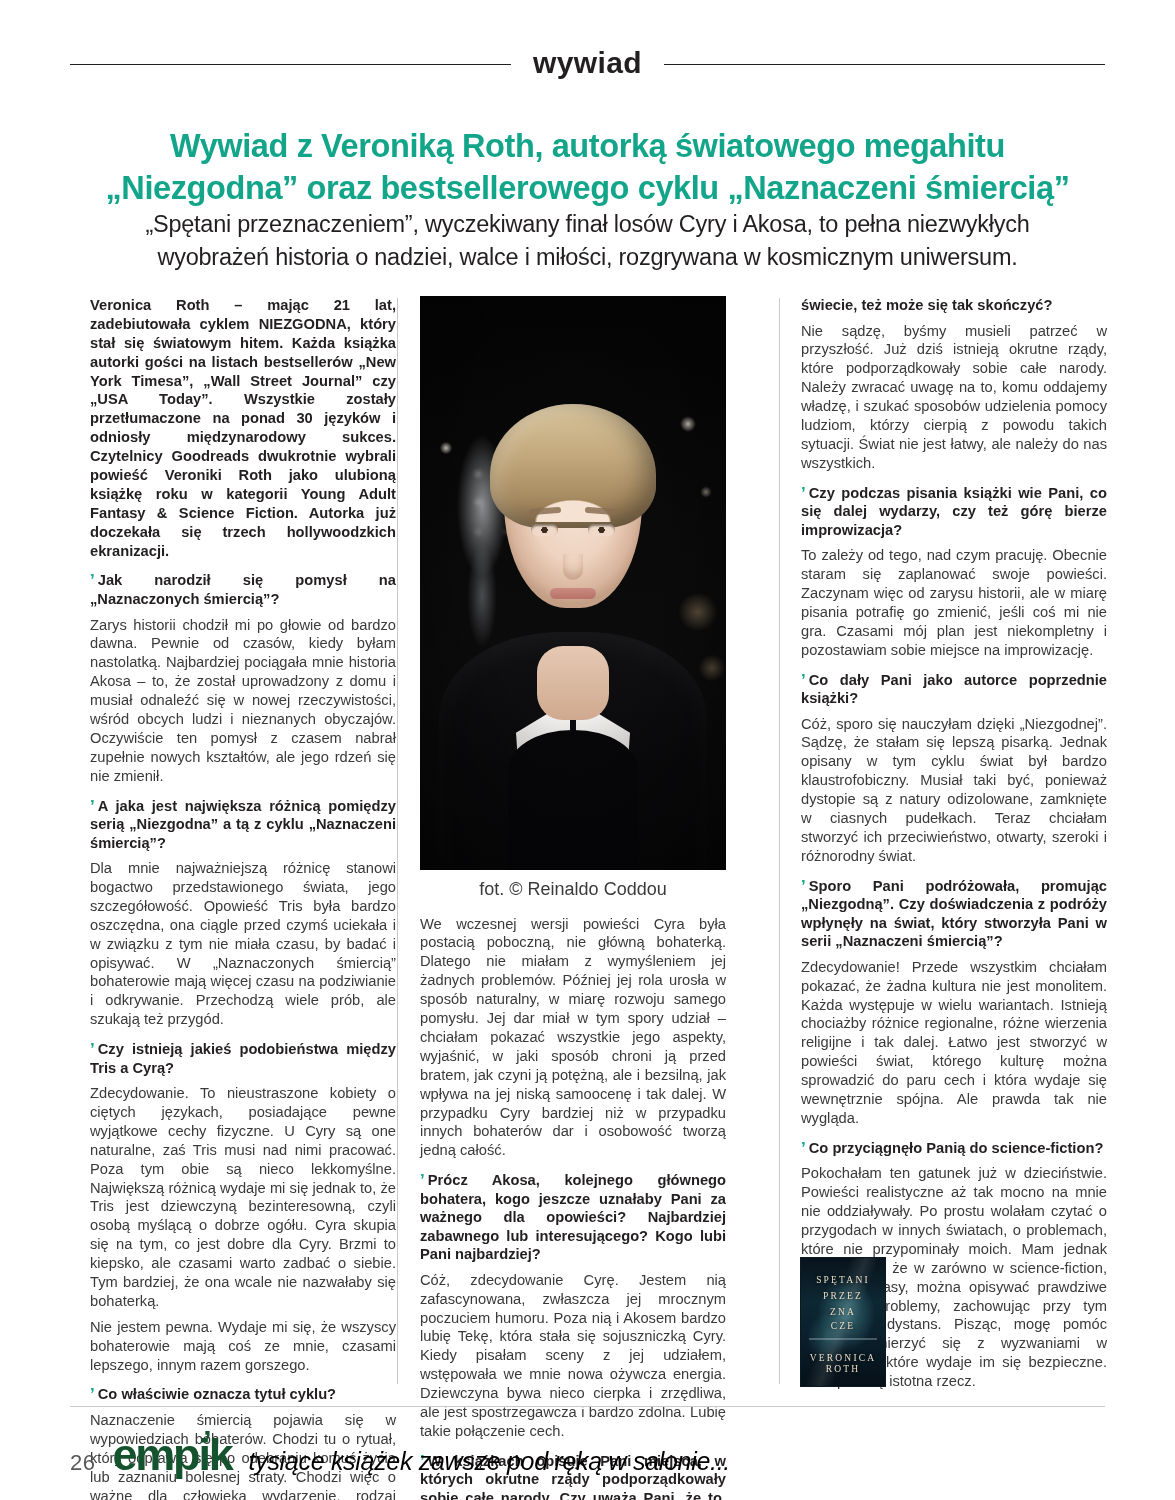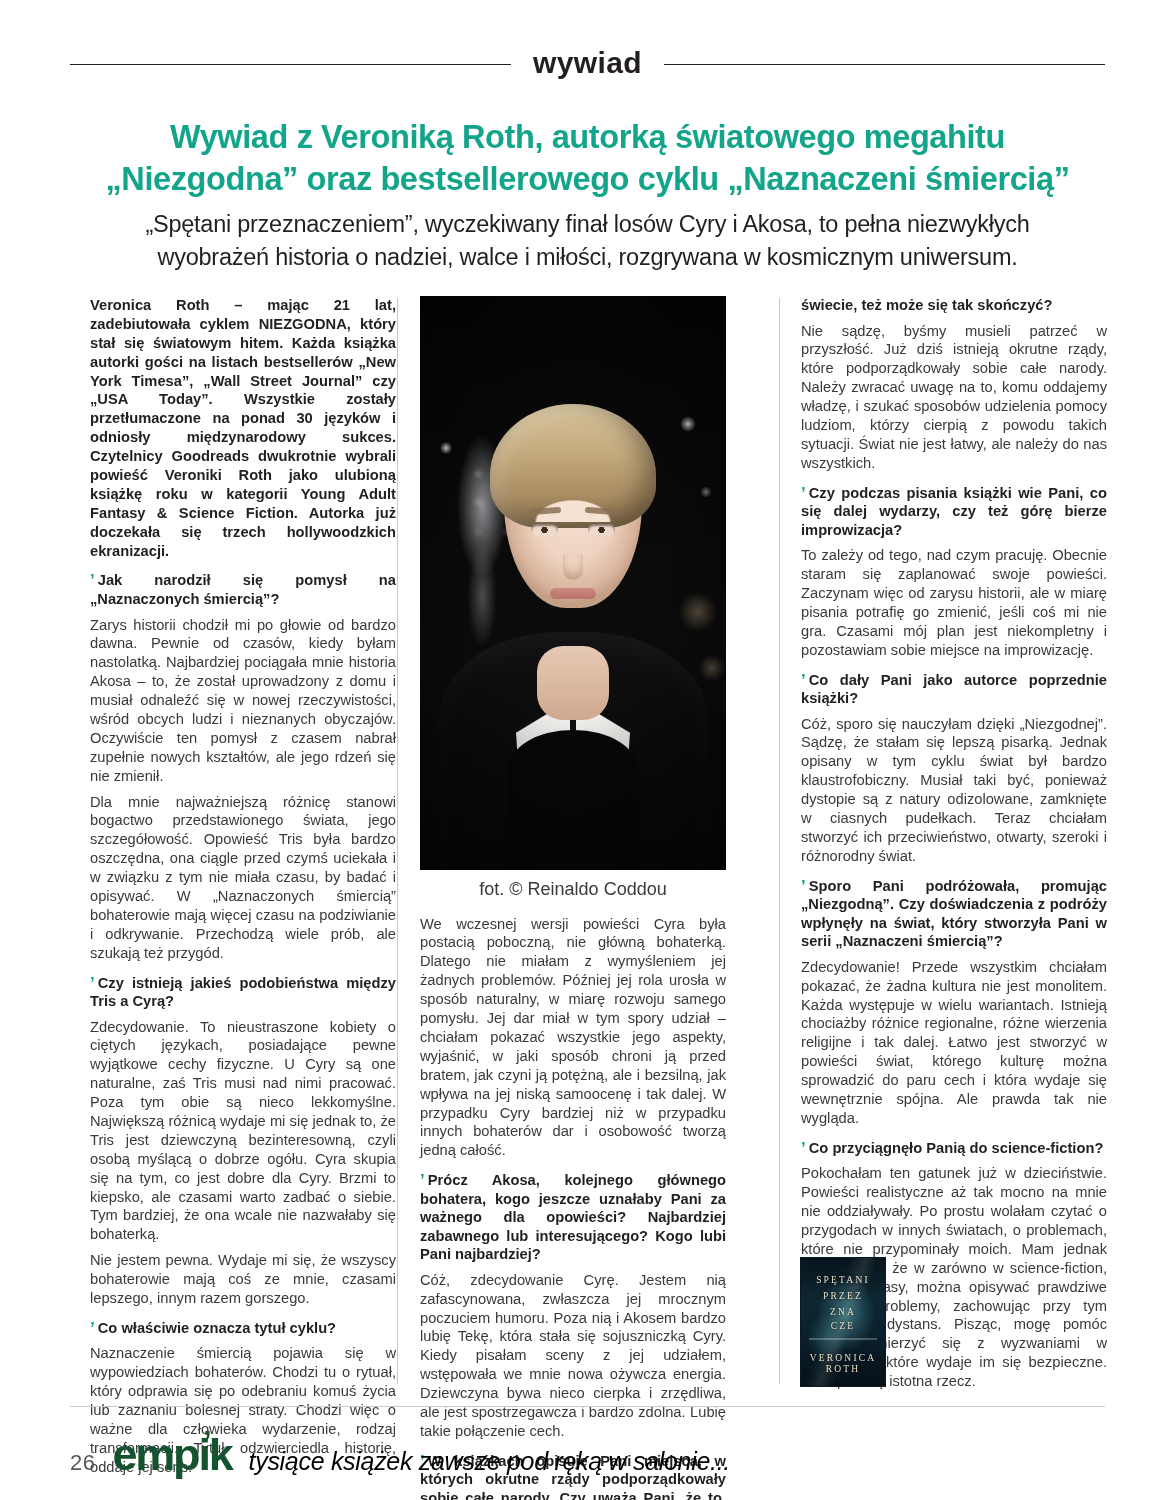--- a/index.html
+++ b/index.html
@@ -44,21 +44,21 @@
     color: #231f20;
     white-space: nowrap;
     line-height: 1;
     padding-bottom: 3px;
   }
 
   
   .headline {
     position: absolute;
     left: 70px;
-    top: 94px;
+    top: 103px;
     width: 1035px;
     text-align: center;
     color: #13a58a;
     font-weight: 700;
     font-size: 32.5px;
     line-height: 1.30;
     letter-spacing: -0.4px;
   }
   .standfirst {
     position: absolute;
@@ -460,20 +460,21 @@
 
     <div class="vrule vrule-a"></div>
     <div class="vrule vrule-b"></div>
 
     <div class="col col-1">
       <p class="lede">Veronica Roth – mając 21 lat, zadebiutowała cyklem NIEZGODNA, który stał się światowym hitem. Każda książka autorki gości na listach bestsellerów „New York Timesa”, „Wall Street Journal” czy „USA Today”. Wszystkie zostały przetłumaczone na ponad 30 języków i odniosły międzynarodowy sukces. Czytelnicy Goodreads dwukrotnie wybrali powieść Veroniki Roth jako ulubioną książkę roku w kategorii Young Adult Fantasy &amp; Science Fiction. Autorka już doczekała się trzech hollywoodzkich ekranizacji.</p>
 
       <p class="q"><span class="mark">’</span><span>Jak narodził się pomysł na „Naznaczonych śmiercią”?</span></p>
       <p class="ans">Zarys historii chodził mi po głowie od bardzo dawna. Pewnie od czasów, kiedy byłam nastolatką. Najbardziej pociągała mnie historia Akosa – to, że został uprowadzony z domu i musiał odnaleźć się w nowej rzeczywistości, wśród obcych ludzi i nieznanych obyczajów. Oczywiście ten pomysł z czasem nabrał zupełnie nowych kształtów, ale jego rdzeń się nie zmienił.</p>
 
+      <p class="q"><span class="mark">’</span><span>A jaka jest największa różnicą pomiędzy serią „Niezgodna” a tą z cyklu „Naznaczeni śmiercią”?</span></p>
       <p class="ans">Dla mnie najważniejszą różnicę stanowi bogactwo przedstawionego świata, jego szczegółowość. Opowieść Tris była bardzo oszczędna, ona ciągle przed czymś uciekała i w związku z tym nie miała czasu, by badać i opisywać. W „Naznaczonych śmiercią” bohaterowie mają więcej czasu na podziwianie i odkrywanie. Przechodzą wiele prób, ale szukają też przygód.</p>
 
       <p class="q"><span class="mark">’</span><span>Czy istnieją jakieś podobieństwa między Tris a Cyrą?</span></p>
       <p class="ans">Zdecydowanie. To nieustraszone kobiety o ciętych językach, posiadające pewne wyjątkowe cechy fizyczne. U Cyry są one naturalne, zaś Tris musi nad nimi pracować. Poza tym obie są nieco lekkomyślne. Największą różnicą wydaje mi się jednak to, że Tris jest dziewczyną bezinteresowną, czyli osobą myślącą o dobrze ogółu. Cyra skupia się na tym, co jest dobre dla Cyry. Brzmi to kiepsko, ale czasami warto zadbać o siebie. Tym bardziej, że ona wcale nie nazwałaby się bohaterką.</p>
 
       <p class="ans">Nie jestem pewna. Wydaje mi się, że wszyscy bohaterowie mają coś ze mnie, czasami lepszego, innym razem gorszego.</p>
 
       <p class="q"><span class="mark">’</span><span>Co właściwie oznacza tytuł cyklu?</span></p>
       <p class="ans">Naznaczenie śmiercią pojawia się w wypowiedziach bohaterów. Chodzi tu o rytuał, który odprawia się po odebraniu komuś życia lub zaznaniu bolesnej straty. Chodzi więc o ważne dla człowieka wydarzenie, rodzaj transformacji. Tytuł odzwierciedla historię, oddaje jej sens.</p>
 

